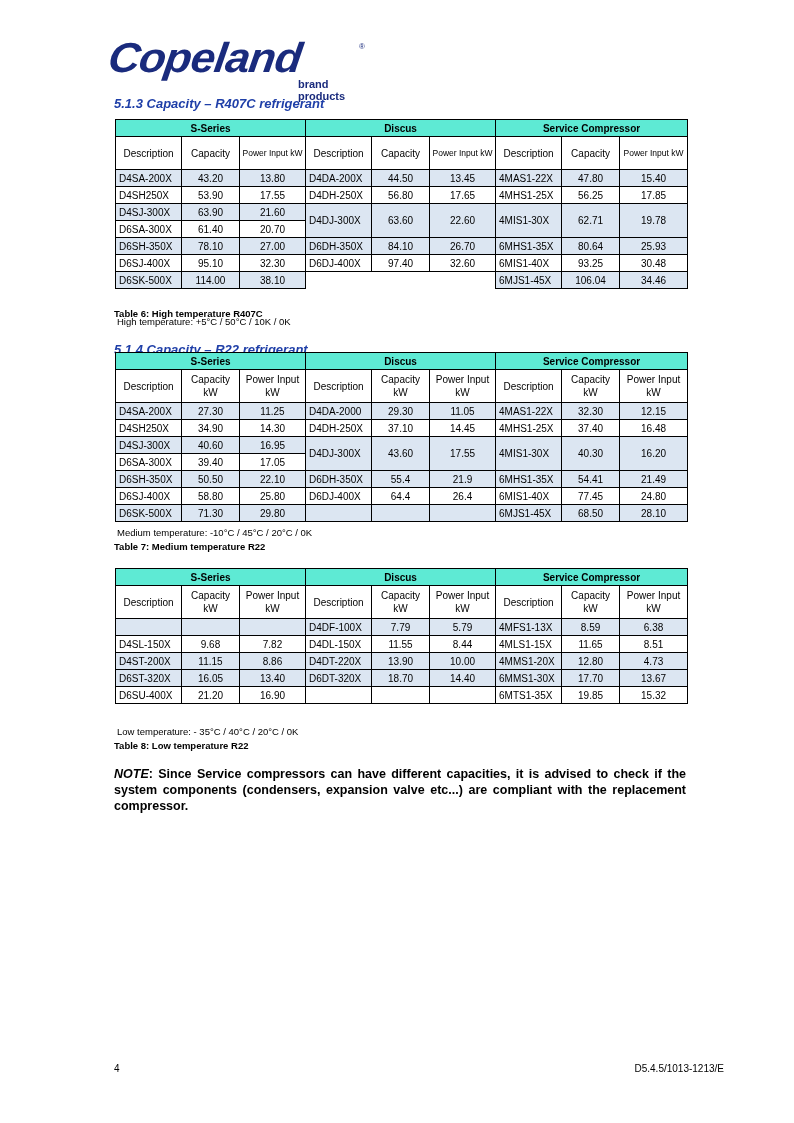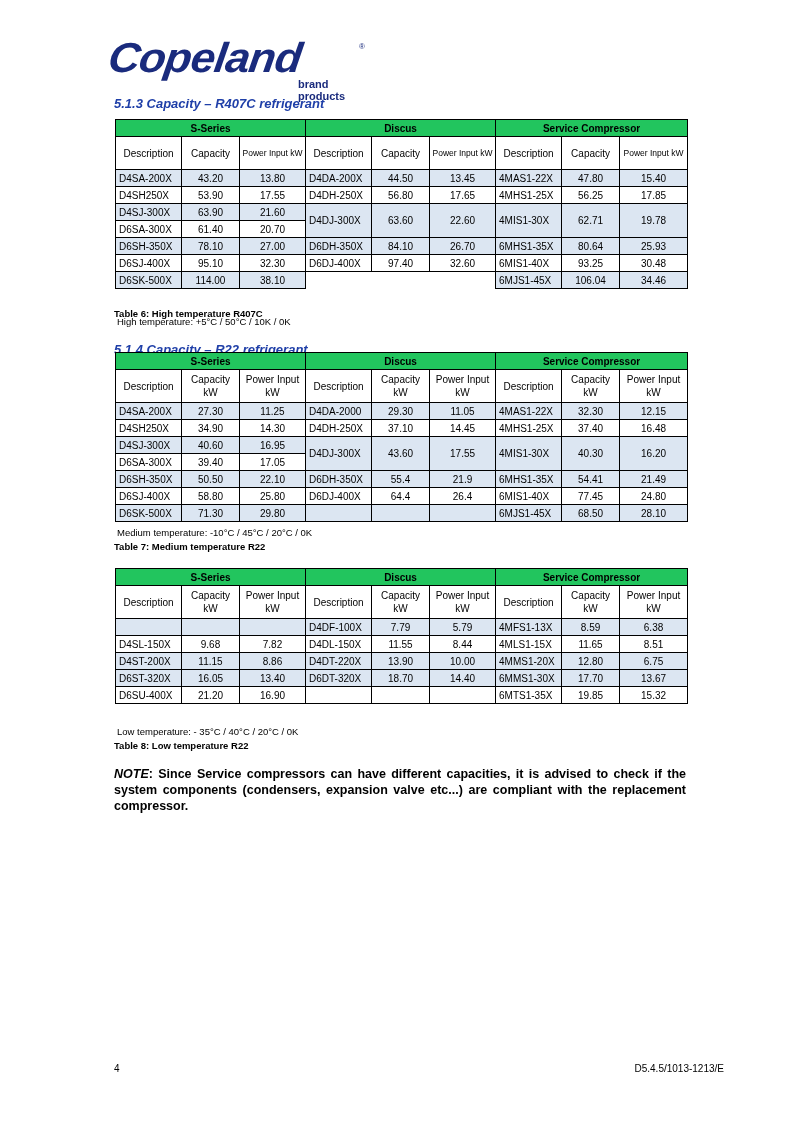--- a/index.html
+++ b/index.html
@@ -4,21 +4,21 @@
 <style>
   html, body { margin: 0; padding: 0; background: #ffffff; }
   body { width: 794px; height: 1123px; position: relative; font-family: "Liberation Sans", sans-serif; color: #000; overflow: hidden; }
   .logo { position: absolute; left: 112px; top: 40px; width: 260px; height: 52px; }
   .logo-word { position: absolute; left: 0; top: -6px; font-family: "Liberation Sans", sans-serif; font-weight: bold; font-style: italic; font-size: 44px; color: #1a2b7d; letter-spacing: -1px; transform: skewX(-8deg) scaleY(0.95); transform-origin: left top; }
   .logo-reg { position: absolute; left: 247px; top: 2px; font-size: 8px; color: #1a2b7d; }
   .logo-sub { position: absolute; left: 186px; top: 38px; font-size: 11px; font-weight: bold; color: #1a2b7d; }
   .section-title { position: absolute; left: 114px; font-size: 13px; font-weight: bold; font-style: italic; color: #1f3fa8; }
   table.cap { position: absolute; left: 115px; width: 572px; border-collapse: collapse; table-layout: fixed; font-size: 10px; }
   table.cap td, table.cap th { border: 1px solid #000; padding: 0 2px; height: 16px; text-align: center; font-weight: normal; overflow: hidden; white-space: nowrap; }
-  table.cap th.grp { background: #22c55e; font-weight: bold; height: 16px; }
+  table.cap th.grp { background: #5eead4; font-weight: bold; height: 16px; }
   table.cap th.sub { height: 32px; background: #fff; line-height: 13px; white-space: normal; }
   table.cap th.sub.small { font-size: 8.5px; }
   table.cap td.desc { text-align: left; padding-left: 3px; }
   table.cap tr.s td { background: #dce6f2; }
   table.cap td.blank { border: none; background: #fff !important; }
   .caption-note { position: absolute; left: 117px; font-size: 9.5px; }
   .caption-title { position: absolute; left: 114px; font-size: 9.5px; font-weight: bold; }
   .note { position: absolute; left: 114px; top: 766px; width: 572px; font-size: 12.5px; font-weight: bold; line-height: 16px; text-align: justify; }
   .note i { font-style: italic; }
   .footer-left { position: absolute; left: 114px; top: 1063px; font-size: 10px; }
@@ -302,21 +302,21 @@
   </tr>
   <tr class="s">
     <td class="desc">D4ST-200X</td>
     <td>11.15</td>
     <td>8.86</td>
     <td class="desc">D4DT-220X</td>
     <td>13.90</td>
     <td>10.00</td>
     <td class="desc">4MMS1-20X</td>
     <td>12.80</td>
-    <td>6.75</td>
+    <td>4.73</td>
   </tr>
   <tr class="s">
     <td class="desc">D6ST-320X</td>
     <td>16.05</td>
     <td>13.40</td>
     <td class="desc">D6DT-320X</td>
     <td>18.70</td>
     <td>14.40</td>
     <td class="desc">6MMS1-30X</td>
     <td>17.70</td>

